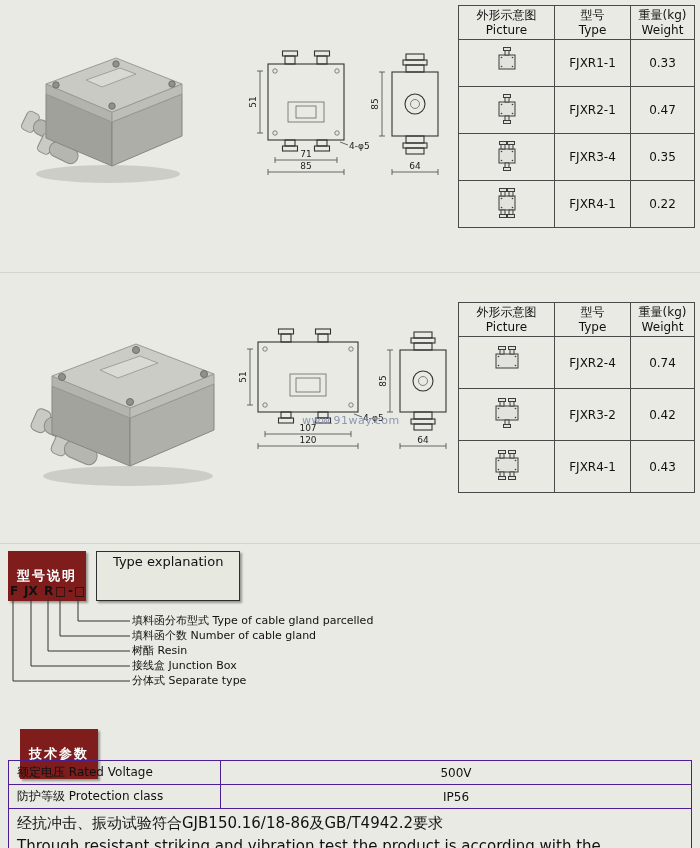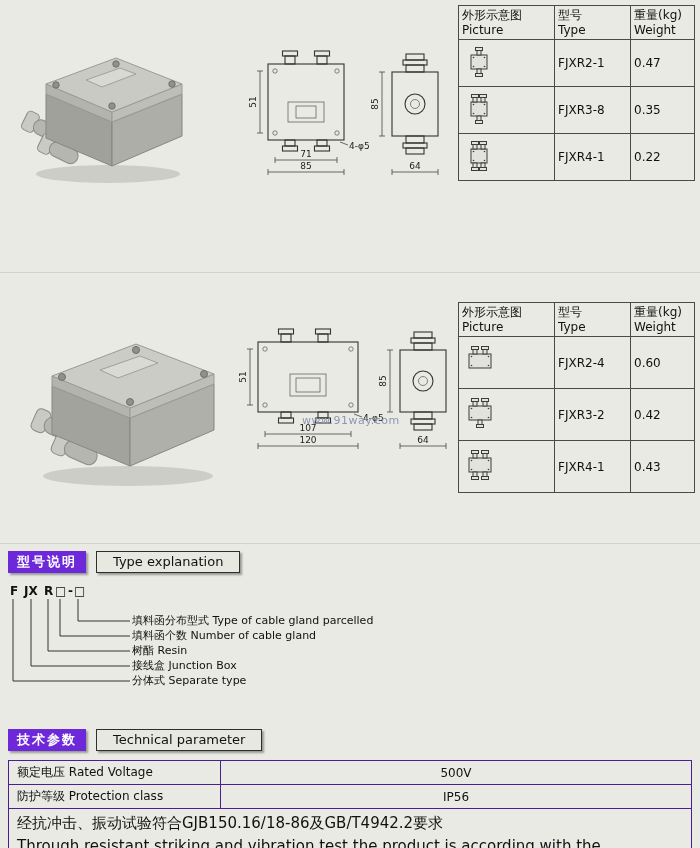--- a/index.html
+++ b/index.html
@@ -3,35 +3,35 @@
 <meta charset="utf-8">
 <style>
   *{margin:0;padding:0;box-sizing:border-box}
   html,body{background:#d6d7d0}
   .page{position:relative;width:700px;height:848px;margin:0 auto;background:#e9eae3;
         font-family:"DejaVu Sans","Liberation Sans",sans-serif;color:#1a1a1a;overflow:hidden}
   .abs{position:absolute}
   .divider{position:absolute;left:0;width:700px;height:1px;background:#d2d3ca}
 
   
-  table.spec{position:absolute;border-collapse:collapse;text-align:left;font-size:12px;color:#111}
+  table.spec{position:absolute;border-collapse:collapse;text-align:center;font-size:12px;color:#111}
   table.spec th,table.spec td{border:1px solid #4a4a4a;padding:1px 3px}
   table.spec th{font-weight:normal;line-height:1.25;height:34px}
   table.spec .pic-cell{width:96px}
   table.spec .type-col{width:76px}
   table.spec .weight-col{width:64px}
   table.spec1 td{height:47px}
   table.spec2 td{height:52px}
   .ib{fill:#e2e3dc;stroke:#3d3d3d;stroke-width:1}
   .dot{fill:#3d3d3d}
 
   
   .sec-header{position:absolute;display:inline-flex;align-items:stretch;filter:none}
-  .badge-cn{display:inline-block;background:#6d28d9;color:#fff;font-size:13px;font-weight:bold;
-            padding:2px 9px;letter-spacing:2px;box-shadow:2px 2px 2px rgba(0,0,0,.35)}
+  .badge-cn{display:inline-block;background:#7f1d1d;color:#fff;font-size:13px;font-weight:bold;
+            padding:16px 9px;letter-spacing:2px;box-shadow:2px 2px 2px rgba(0,0,0,.35)}
   .badge-en{display:inline-block;border:1px solid #2e2e2e;background:#e7e8e0;color:#111;font-size:13px;
             padding:2px 16px;margin-left:10px;box-shadow:2px 2px 2px rgba(0,0,0,.35)}
 
   
   .code-char{position:absolute;font-size:12px;font-weight:bold;color:#111}
   .expl-label{position:absolute;left:132px;font-size:11px;white-space:nowrap;color:#111}
 
   
   table.tech{position:absolute;border-collapse:collapse;font-size:12px;color:#111;width:684px}
   table.tech td{border:1px solid #4c1d95;padding:3px 8px}
@@ -145,20 +145,35 @@
             <span>Weight</span></th>
       </tr>
     </thead>
     <tbody>
       <tr>
         <td class="pic-cell">
           <svg width="34" height="30" viewBox="0 0 34 30">
             <rect x="9" y="8" width="16" height="14" class="ib"></rect>
             <rect x="15" y="3" width="4" height="5" class="ib"></rect>
               <rect x="13.5" y="0.5" width="7" height="3" class="ib"></rect>
+            <circle cx="11.5" cy="10.5" r=".8" class="dot"></circle>
+              <circle cx="22.5" cy="10.5" r=".8" class="dot"></circle>
+            <circle cx="11.5" cy="19.5" r=".8" class="dot"></circle>
+              <circle cx="22.5" cy="19.5" r=".8" class="dot"></circle>
+          </svg>
+        </td>
+        <td>FJXR1-1</td>
+        <td>0.33</td>
+      </tr>
+      <tr>
+        <td class="pic-cell">
+          <svg width="34" height="30" viewBox="0 0 34 30">
+            <rect x="9" y="8" width="16" height="14" class="ib"></rect>
+            <rect x="15" y="3" width="4" height="5" class="ib"></rect>
+              <rect x="13.5" y="0.5" width="7" height="3" class="ib"></rect>
             <rect x="15" y="22" width="4" height="5" class="ib"></rect>
               <rect x="13.5" y="26.5" width="7" height="3" class="ib"></rect>
             <circle cx="11.5" cy="10.5" r=".8" class="dot"></circle>
               <circle cx="22.5" cy="10.5" r=".8" class="dot"></circle>
             <circle cx="11.5" cy="19.5" r=".8" class="dot"></circle>
               <circle cx="22.5" cy="19.5" r=".8" class="dot"></circle>
           </svg>
         </td>
         <td>FJXR2-1</td>
         <td>0.47</td>
@@ -172,21 +187,21 @@
             <rect x="19" y="3" width="4" height="5" class="ib"></rect>
               <rect x="17.5" y="0.5" width="7" height="3" class="ib"></rect>
             <rect x="15" y="22" width="4" height="5" class="ib"></rect>
               <rect x="13.5" y="26.5" width="7" height="3" class="ib"></rect>
             <circle cx="11.5" cy="10.5" r=".8" class="dot"></circle>
               <circle cx="22.5" cy="10.5" r=".8" class="dot"></circle>
             <circle cx="11.5" cy="19.5" r=".8" class="dot"></circle>
               <circle cx="22.5" cy="19.5" r=".8" class="dot"></circle>
           </svg>
         </td>
-        <td>FJXR3-8</td>
+        <td>FJXR3-4</td>
         <td>0.35</td>
       </tr>
       <tr>
         <td class="pic-cell">
           <svg width="34" height="30" viewBox="0 0 34 30">
             <rect x="9" y="8" width="16" height="14" class="ib"></rect>
             <rect x="11" y="3" width="4" height="5" class="ib"></rect>
               <rect x="9.5" y="0.5" width="7" height="3" class="ib"></rect>
             <rect x="19" y="3" width="4" height="5" class="ib"></rect>
               <rect x="17.5" y="0.5" width="7" height="3" class="ib"></rect>
@@ -311,21 +326,21 @@
               <rect x="9.5" y="0.5" width="7" height="3" class="ib"></rect>
             <rect x="21" y="3" width="4" height="5" class="ib"></rect>
               <rect x="19.5" y="0.5" width="7" height="3" class="ib"></rect>
             <circle cx="9.5" cy="10.5" r=".8" class="dot"></circle>
               <circle cx="26.5" cy="10.5" r=".8" class="dot"></circle>
             <circle cx="9.5" cy="19.5" r=".8" class="dot"></circle>
               <circle cx="26.5" cy="19.5" r=".8" class="dot"></circle>
           </svg>
         </td>
         <td>FJXR2-4</td>
-        <td>0.60</td>
+        <td>0.74</td>
       </tr>
       <tr>
         <td class="pic-cell">
           <svg width="36" height="30" viewBox="0 0 36 30">
             <rect x="7" y="8" width="22" height="14" class="ib"></rect>
             <rect x="11" y="3" width="4" height="5" class="ib"></rect>
               <rect x="9.5" y="0.5" width="7" height="3" class="ib"></rect>
             <rect x="21" y="3" width="4" height="5" class="ib"></rect>
               <rect x="19.5" y="0.5" width="7" height="3" class="ib"></rect>
             <rect x="16" y="22" width="4" height="5" class="ib"></rect>
@@ -384,23 +399,22 @@
     <polyline points="23,0 23,67 122,67" fill="none" stroke="#333" stroke-width="1"></polyline>
     <polyline points="5,0 5,82 122,82" fill="none" stroke="#333" stroke-width="1"></polyline>
   </svg>
 
   <div class="expl-label" style="top:613px">填料函分布型式 Type of cable gland parcelled</div>
   <div class="expl-label" style="top:628px">填料函个数 Number of cable gland</div>
   <div class="expl-label" style="top:643px">树酯 Resin</div>
   <div class="expl-label" style="top:658px">接线盒 Junction Box</div>
   <div class="expl-label" style="top:673px">分体式 Separate type</div>
 
-  <div class="sec-header" style="left:8px;top:729px">
+  <div class="sec-header" style="left:20px;top:729px">
     <span class="badge-cn">技术参数</span>
-    <span class="badge-en">Technical parameter</span>
   </div>
 
   <table class="tech" style="left:8px;top:760px">
     <tbody>
       <tr>
         <td class="t-label">额定电压 Rated Voltage</td>
         <td class="t-val">500V</td>
       </tr>
       <tr>
         <td class="t-label">防护等级 Protection class</td>

